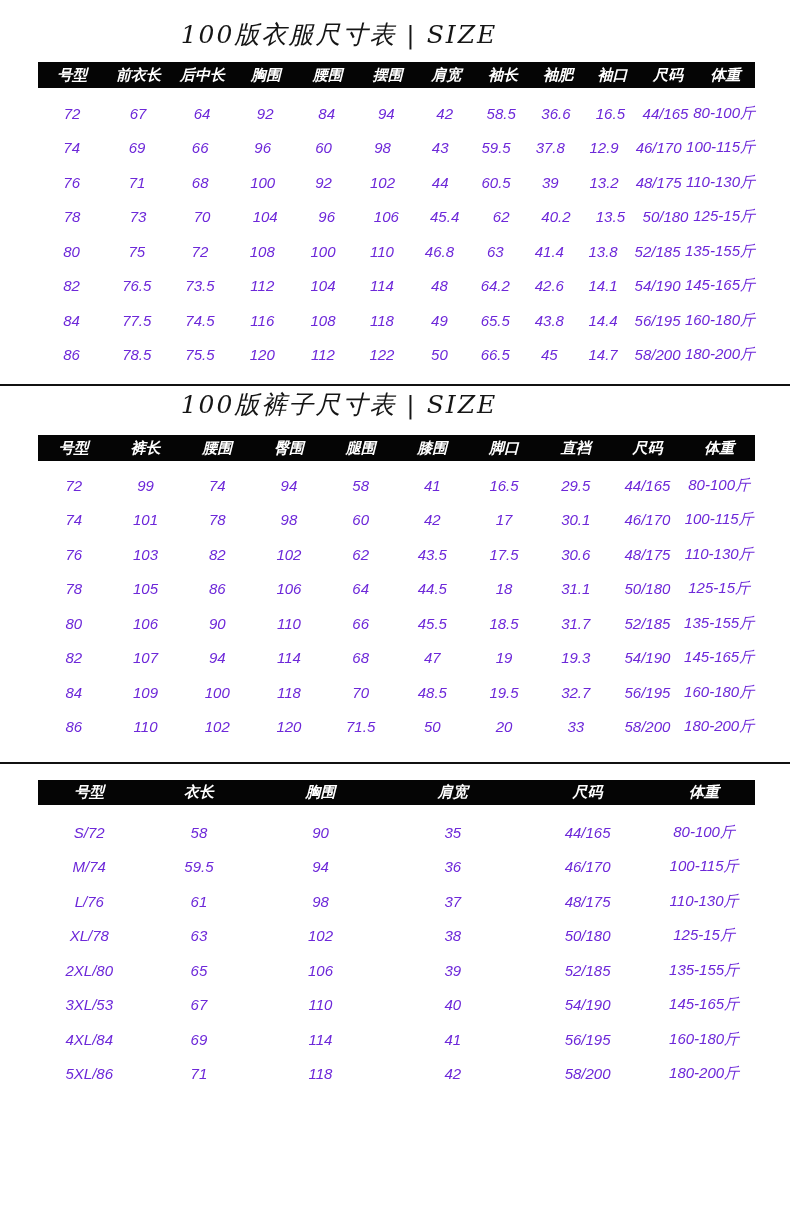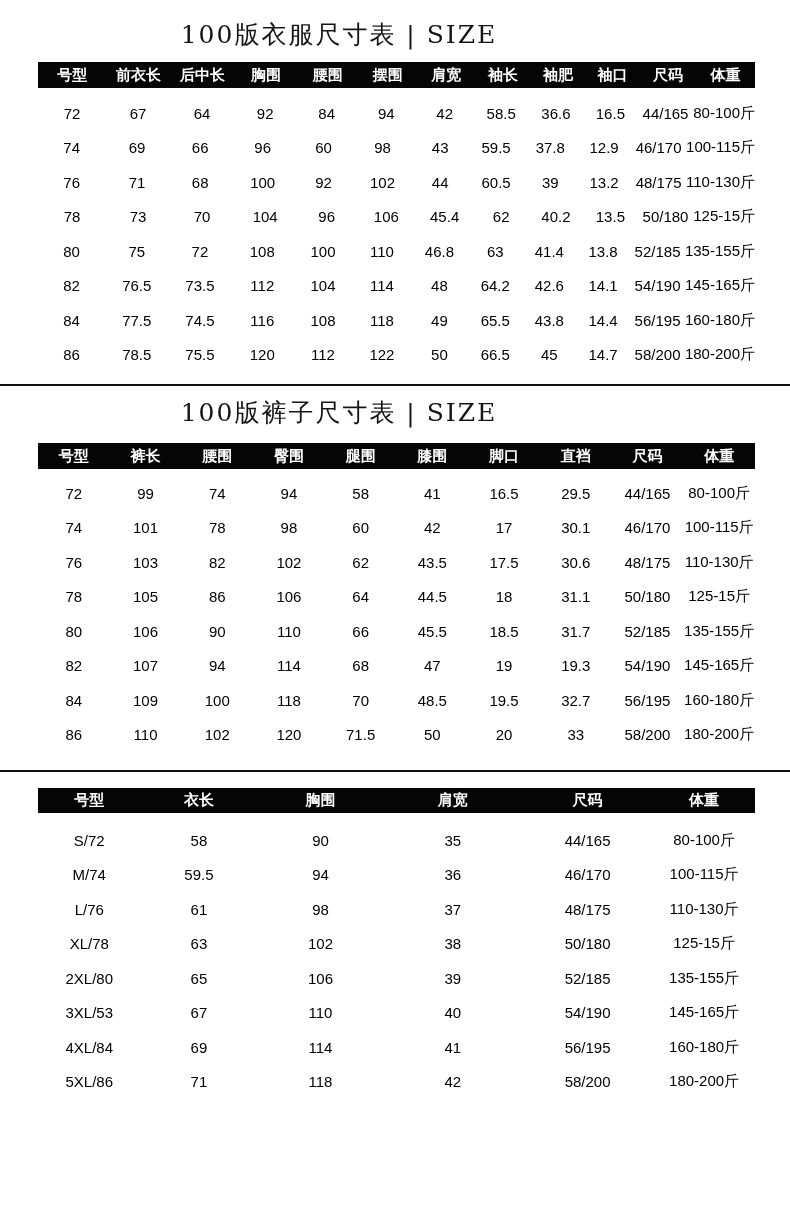--- a/index.html
+++ b/index.html
@@ -8,38 +8,39 @@
     background: #ffffff;
   }
   .page {
     position: relative;
     width: 790px;
     height: 1216px;
     background: #ffffff;
     overflow: hidden;
     font-family: "Liberation Sans", "DejaVu Sans", sans-serif;
     color: #181818;
+    font-style: italic;
   }
   .table-title {
     margin: 0;
     width: 790px;
     box-sizing: border-box;
     padding-right: 112px;   
     height: 30px;
     line-height: 30px;
     text-align: center;
     font-family: "DejaVu Serif", "Liberation Serif", serif;
     font-size: 25px;
     font-weight: 400;
     letter-spacing: 2px;
     color: #151515;
     white-space: nowrap;
   }
   .title-1 { margin-top: 20px; }
-  .title-2 { margin-top: 12px; }
+  .title-2 { margin-top: 4px; }
   .title-3 { margin-top: 15px; }
 
   .size-table {
     width: 717px;
     margin-left: 38px;
   }
   .thead {
     background: #050505;
     height: 26px;
     align-items: center;
@@ -61,21 +62,21 @@
   .table-vest .thead, .table-vest .trow {
     grid-template-columns: 14.3fr 16.3fr 17.6fr 19.3fr 18.3fr 14.2fr;
   }
   .tbody-1 { padding-top: 8px; }
   .tbody-2 { padding-top: 7px; }
   .tbody-3 { padding-top: 10px; }
   .trow {
     height: 34.5px;
     align-items: center;
     font-size: 15px;
-    color: #000000;
+    color: #6d28d9;
   }
   .cell {
     text-align: center;
     white-space: nowrap;
     justify-self: center;
   }
   .divider {
     width: 790px;
     height: 2px;
     background: #111111;

